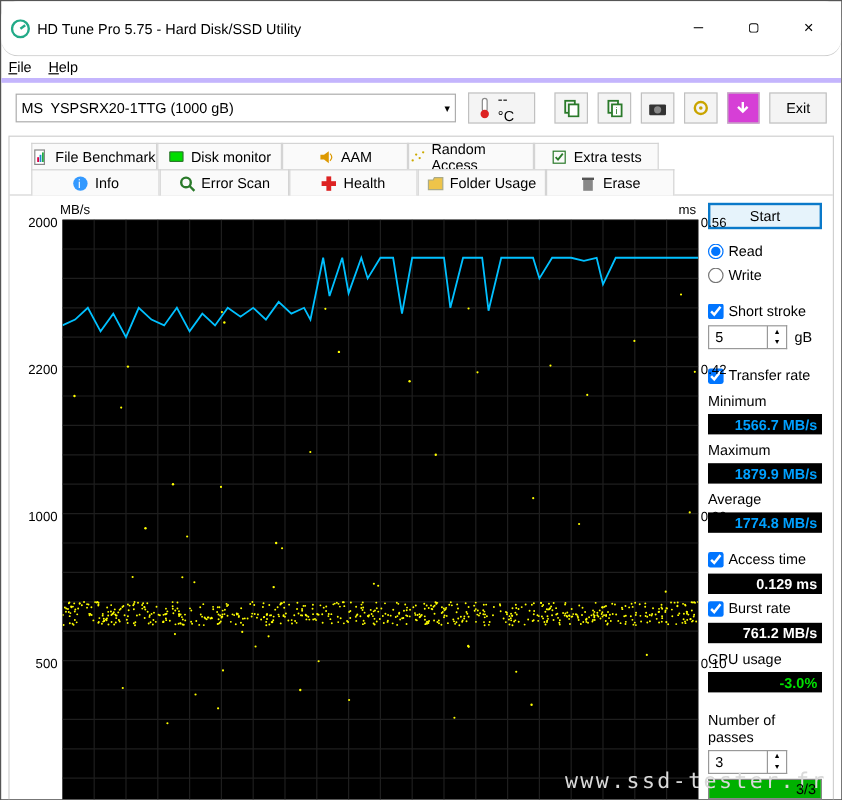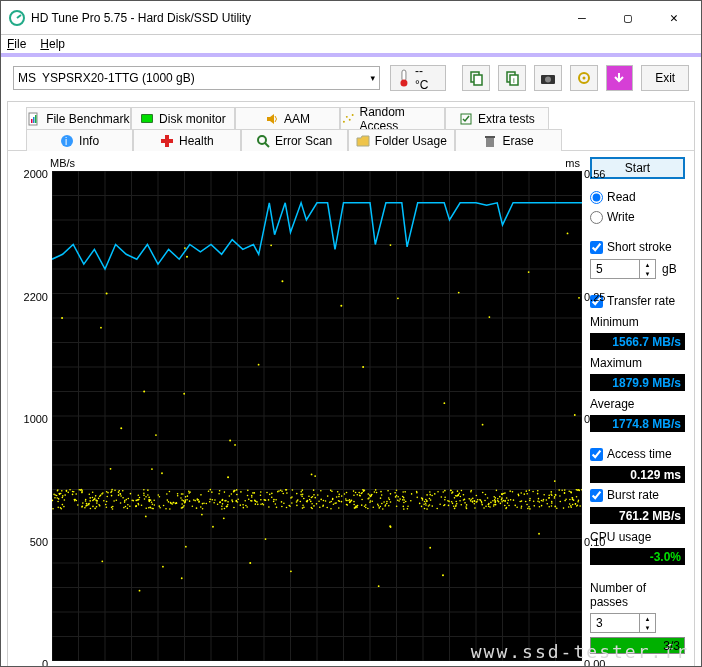--- a/index.html
+++ b/index.html
@@ -1,17 +1,17 @@
 <!DOCTYPE html>
 <html><head>
 <meta charset="utf-8">
 <style>
 * { margin:0; padding:0; box-sizing:border-box; }
 body { font-family:"Segoe UI",Tahoma,sans-serif; font-size:12px; background:#fff; width:702px; height:667px; position:relative; border:1px solid #555; overflow:hidden; }
-.titlebar { height:34px; background:#fff; display:flex; align-items:center; padding:0 4px 0 8px; border-bottom:1px solid #ccc; }
+.titlebar { height:46px; background:#fff; display:flex; align-items:center; padding:0 4px 0 8px; border-bottom:1px solid #ccc;border-radius:14px; }
 .titlebar .icon { width:16px; height:16px; margin-right:6px; display:inline-block; }
 .titlebar .title { flex:1; font-size:12px; color:#000; }
 .titlebar .winctrls { display:flex; }
 .titlebar .winctrls div { width:46px; height:29px; display:flex; align-items:center; justify-content:center; font-family:monospace; font-size:13px; color:#000; }
 .menubar { height:22px; display:flex; align-items:center; padding:0 6px; border-bottom:4px solid #c4b5fd; }
 .menubar span { margin-right:14px; }
 .menubar span u { text-decoration:underline; }
 .toolbar { height:42px; display:flex; align-items:center; padding:0 12px; gap:8px; }
 .toolbar .combo { width:370px; height:24px; border:1px solid #adadad; background:#fff; display:flex; align-items:center; padding:0 4px; position:relative; }
 .toolbar .combo .prefix { color:#000; margin-right:6px; }
@@ -173,31 +173,31 @@
   <div class="tabs tabrow2">
     <div class="tab">
         <span class="ticon"><svg viewBox="0 0 14 14">
             <circle cx="7" cy="7" r="6" fill="#39f"></circle>
             <text x="5" y="11" font-size="10" fill="#fff">i</text>
           </svg></span>
         <span>Info</span>
       </div>
     <div class="tab">
         <span class="ticon"><svg viewBox="0 0 14 14">
+            <circle cx="6" cy="6" r="4" fill="none" stroke="#2a7a2a" stroke-width="2"></circle>
+            <line x1="9" y1="9" x2="13" y2="13" stroke="#2a7a2a" stroke-width="2"></line>
+          </svg></span>
+        <span>Error Scan</span>
+      </div>
+    <div class="tab">
+        <span class="ticon"><svg viewBox="0 0 14 14">
             <rect x="5" y="1" width="4" height="12" fill="#d22"></rect>
             <rect x="1" y="5" width="12" height="4" fill="#d22"></rect>
           </svg></span>
         <span>Health</span>
-      </div>
-    <div class="tab">
-        <span class="ticon"><svg viewBox="0 0 14 14">
-            <circle cx="6" cy="6" r="4" fill="none" stroke="#2a7a2a" stroke-width="2"></circle>
-            <line x1="9" y1="9" x2="13" y2="13" stroke="#2a7a2a" stroke-width="2"></line>
-          </svg></span>
-        <span>Error Scan</span>
       </div>
     <div class="tab">
         <span class="ticon"><svg viewBox="0 0 14 14">
             <path d="M1 4 L5 4 L6 2 L13 2 L13 12 L1 12 Z" fill="#eec44a" stroke="#aa8"></path>
           </svg></span>
         <span>Folder Usage</span>
       </div>
     <div class="tab">
         <span class="ticon"><svg viewBox="0 0 14 14">
             <rect x="3" y="4" width="8" height="9" fill="#888"></rect>
@@ -217,21 +217,21 @@
           <div style="top: 483px;">0</div>
           <div style="top: 360.5px;">500</div>
           <div style="top: 238px;">1000</div>
           <div style="top: 115.5px;">2200</div>
           <div style="top: -7px;">2000</div>
         </div>
       <div class="yaxis-r" id="yaxr">
           <div style="top: 483px;">0.00</div>
           <div style="top: 360.5px;">0.10</div>
           <div style="top: 238px;">0.20</div>
-          <div style="top: 115.5px;">0.25</div>
+          <div style="top: 115.5px;">0.42</div>
           <div style="top: -7px;">0.56</div>
         </div>
       <div class="plot">
         <svg id="plotsvg" width="530" height="490" viewBox="0 0 530 490">
             <g class="grid">
               <line x1="0" y1="0" x2="0" y2="490" stroke="#2c2c2c" stroke-width="1"></line>
               <line x1="26.5" y1="0" x2="26.5" y2="490" stroke="#181818" stroke-width="1"></line>
               <line x1="53" y1="0" x2="53" y2="490" stroke="#2c2c2c" stroke-width="1"></line>
               <line x1="79.5" y1="0" x2="79.5" y2="490" stroke="#181818" stroke-width="1"></line>
               <line x1="106" y1="0" x2="106" y2="490" stroke="#2c2c2c" stroke-width="1"></line>

